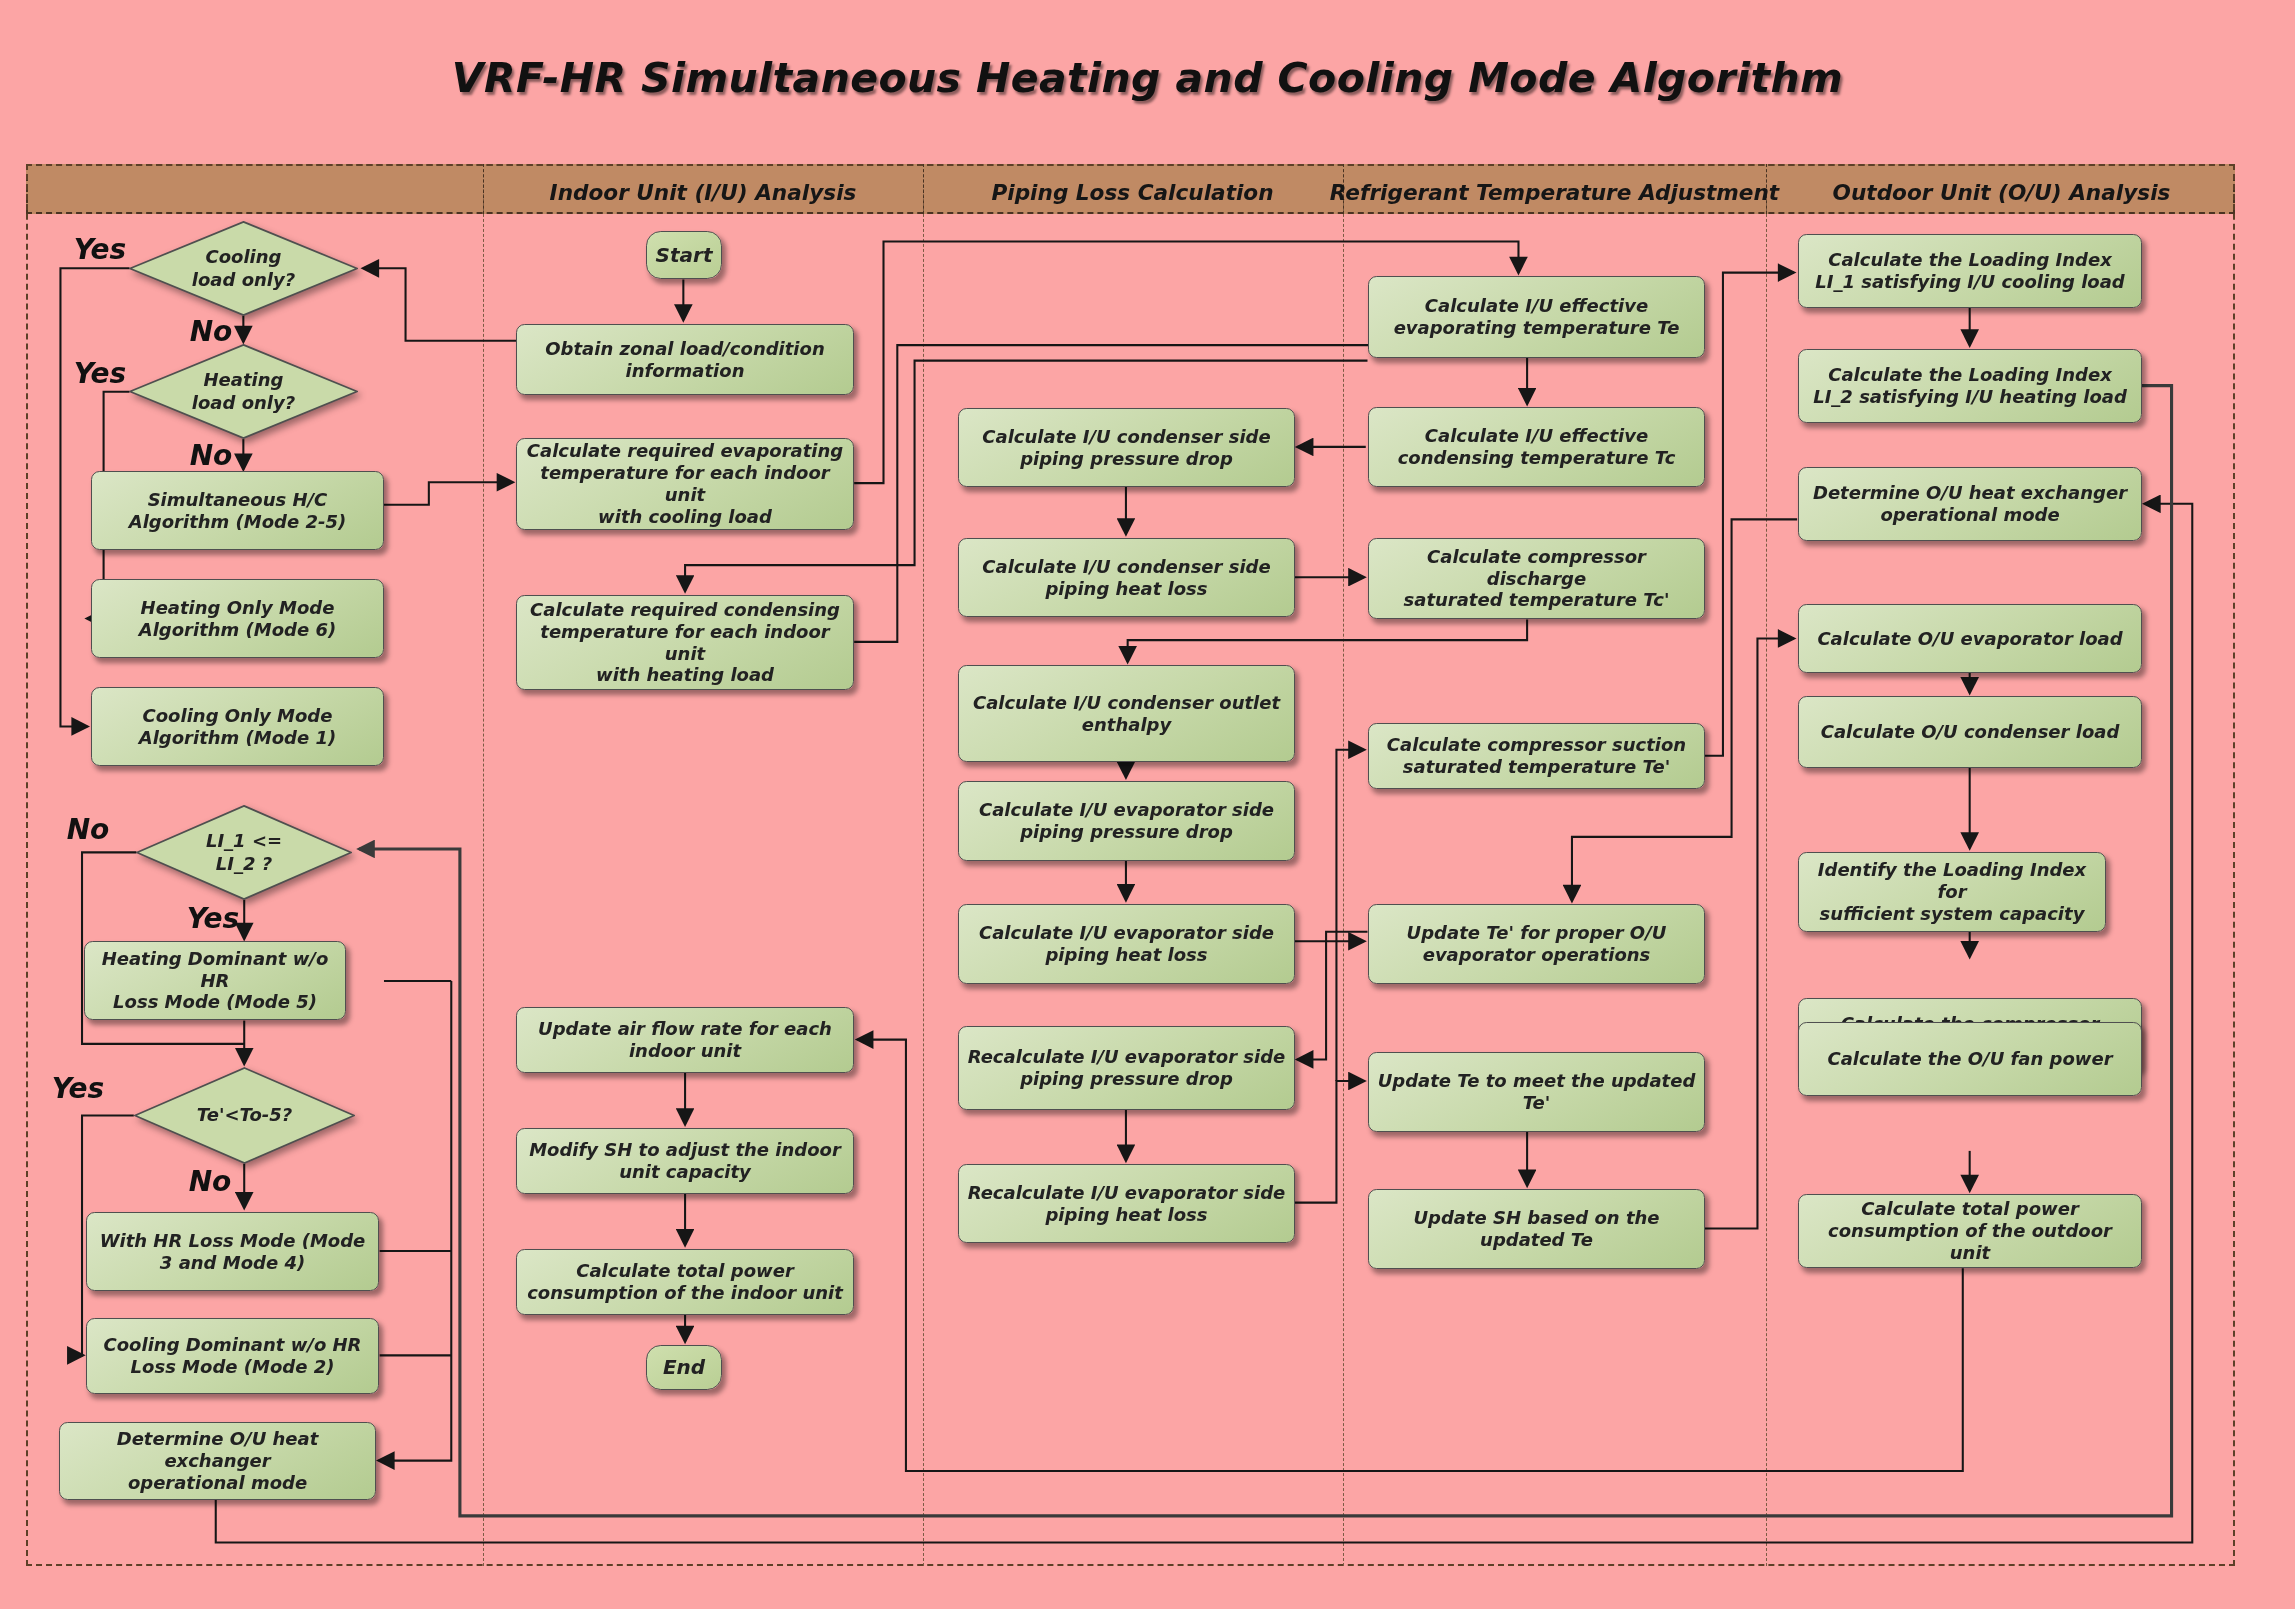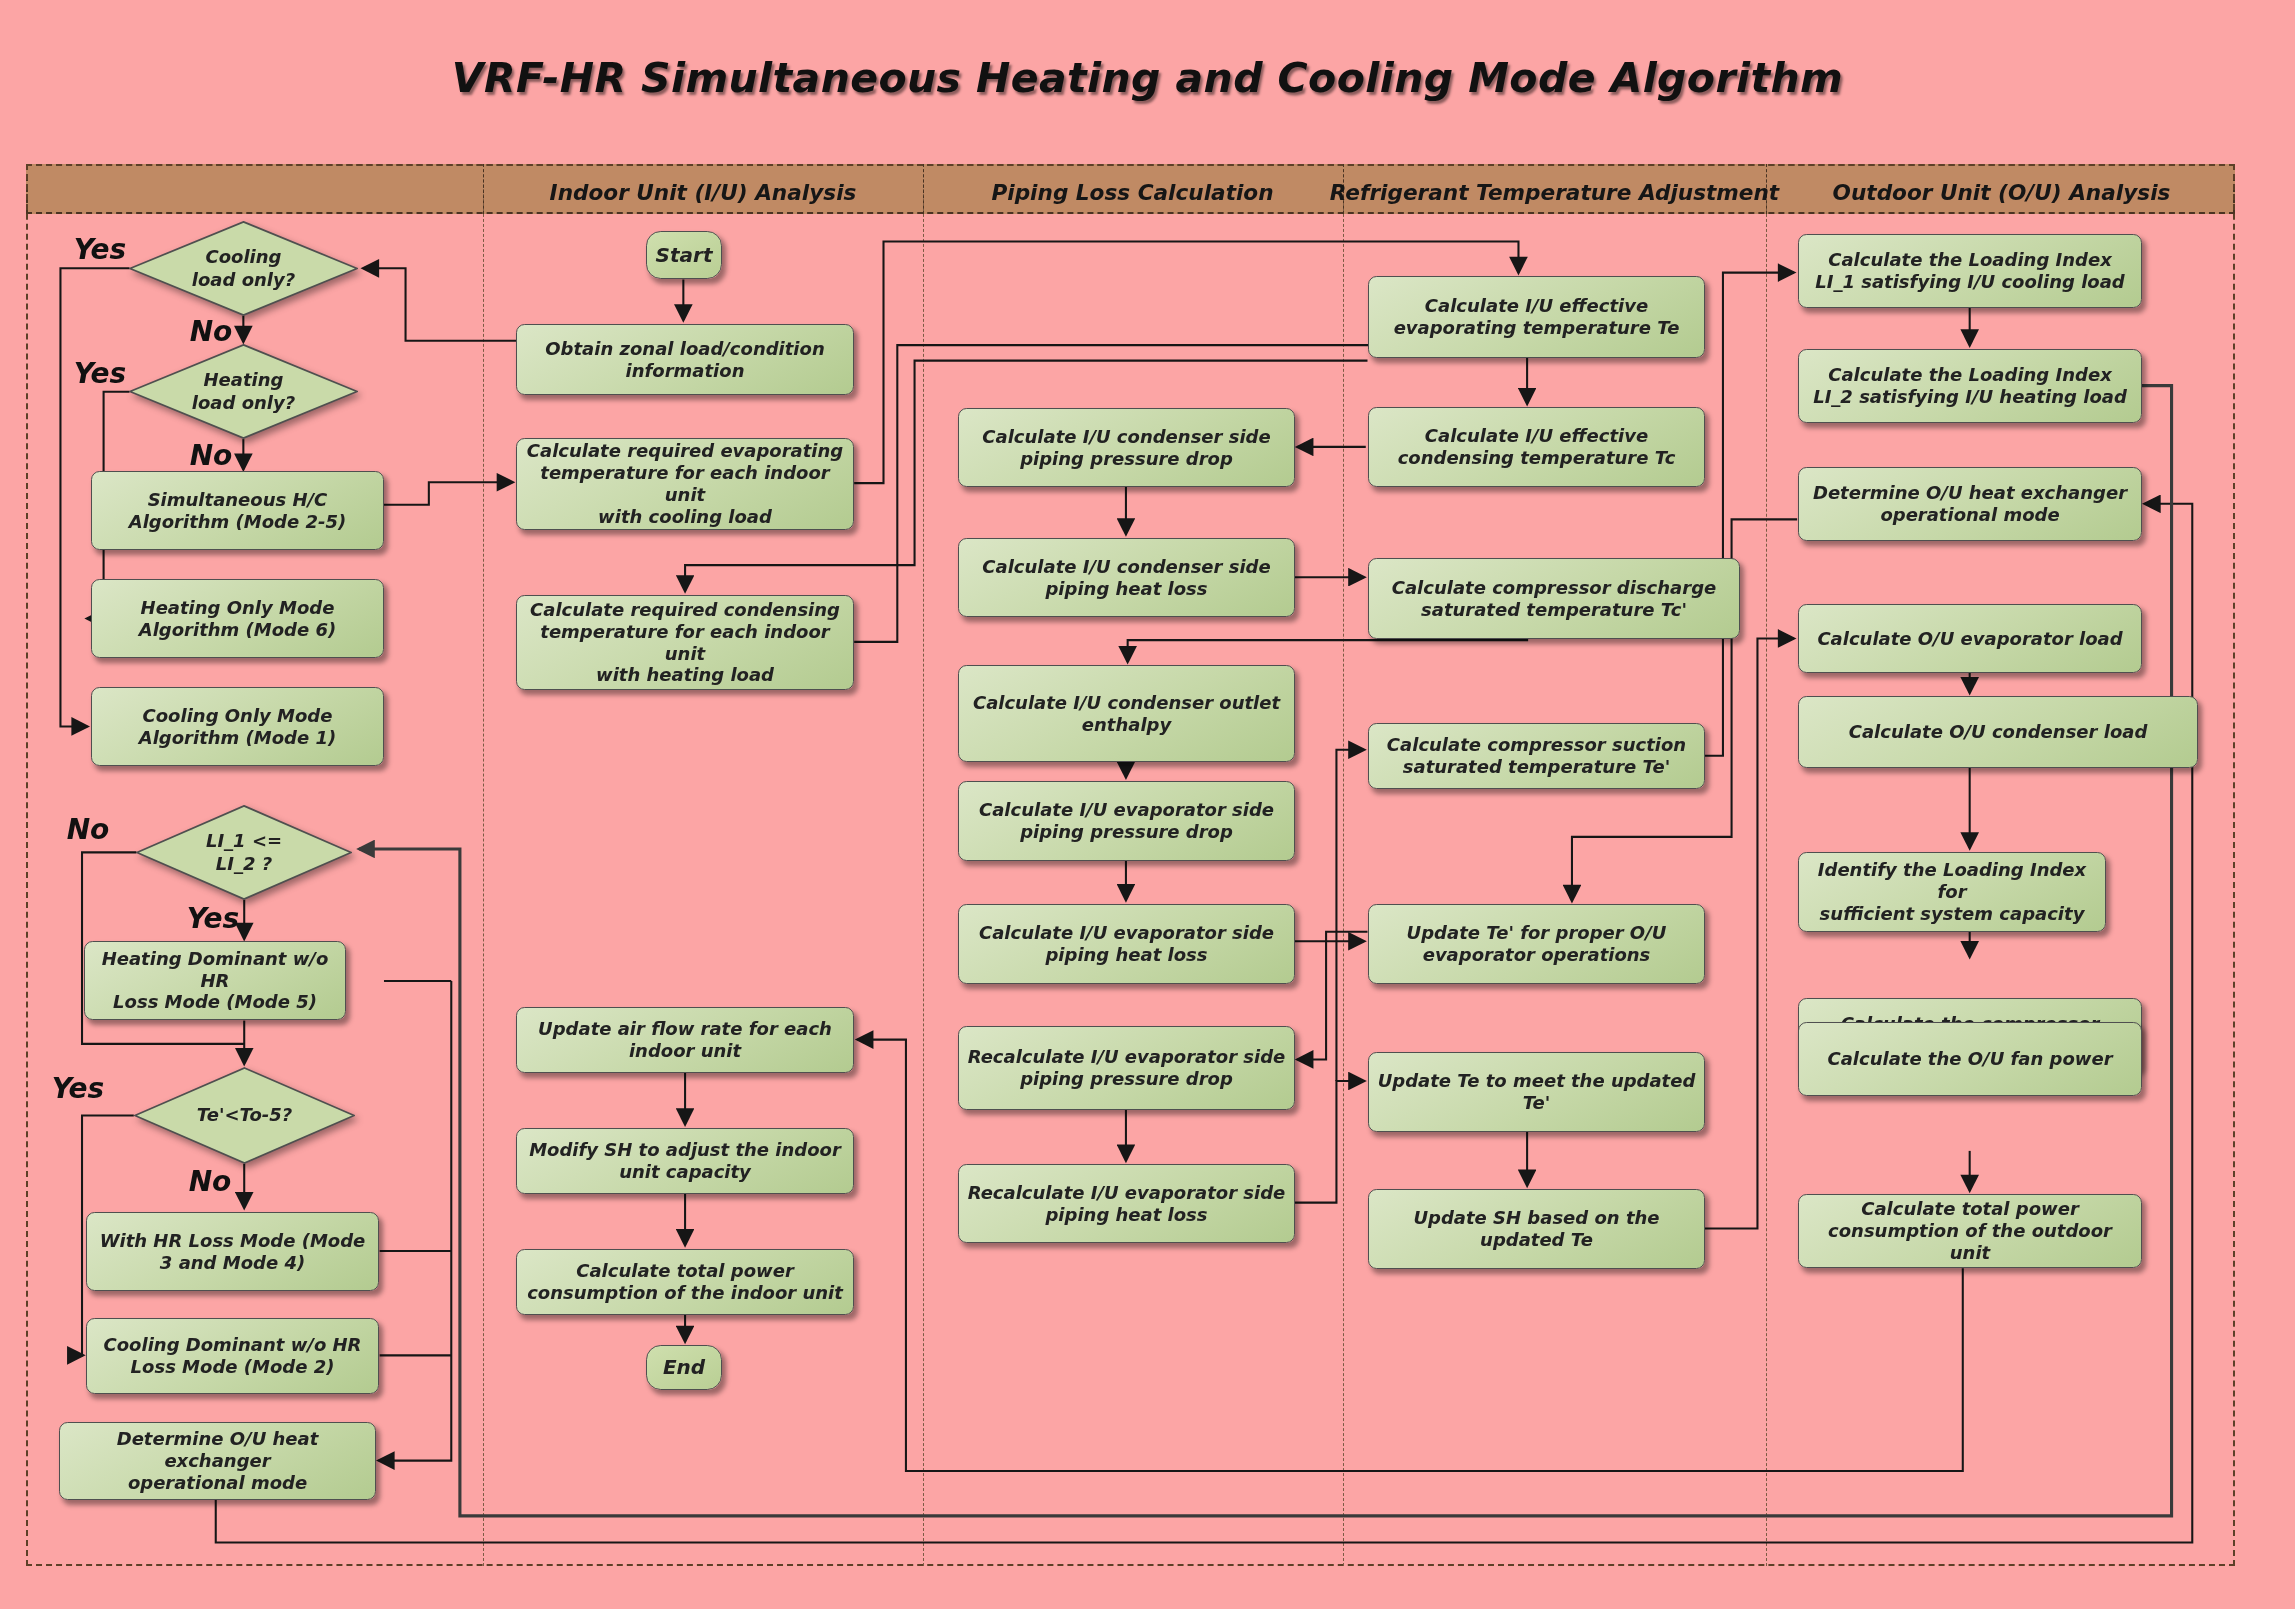--- a/index.html
+++ b/index.html
@@ -168,38 +168,38 @@
       <div class="node" style="left: 958px; top: 904px; width: 337px; height: 80px;">Calculate I/U evaporator side
 piping heat loss</div>
       <div class="node" style="left: 958px; top: 1026px; width: 337px; height: 84px;">Recalculate I/U evaporator side
 piping pressure drop</div>
       <div class="node" style="left: 958px; top: 1164px; width: 337px; height: 79px;">Recalculate I/U evaporator side
 piping heat loss</div>
       <div class="node" style="left: 1368px; top: 276px; width: 337px; height: 82px;">Calculate I/U effective
 evaporating temperature Te</div>
       <div class="node" style="left: 1368px; top: 407px; width: 337px; height: 80px;">Calculate I/U effective
 condensing temperature Tc</div>
-      <div class="node" style="left: 1368px; top: 538px; width: 372px; height: 81px; margin-top: 20px;">Calculate compressor discharge
+      <div class="node" style="left: 1368px; top: 538px; width: 337px; height: 81px;">Calculate compressor discharge
 saturated temperature Tc'</div>
       <div class="node" style="left: 1368px; top: 723px; width: 337px; height: 66px;">Calculate compressor suction
 saturated temperature Te'</div>
       <div class="node" style="left: 1368px; top: 904px; width: 337px; height: 80px;">Update Te' for proper O/U
 evaporator operations</div>
       <div class="node" style="left: 1368px; top: 1052px; width: 337px; height: 80px;">Update Te to meet the updated
 Te'</div>
       <div class="node" style="left: 1368px; top: 1189px; width: 337px; height: 80px;">Update SH based on the
 updated Te</div>
       <div class="node" style="left: 1798px; top: 234px; width: 344px; height: 74px;">Calculate the Loading Index
 LI_1 satisfying I/U cooling load</div>
       <div class="node" style="left: 1798px; top: 349px; width: 344px; height: 74px;">Calculate the Loading Index
 LI_2 satisfying I/U heating load</div>
       <div class="node" style="left: 1798px; top: 467px; width: 344px; height: 74px;">Determine O/U heat exchanger
 operational mode</div>
       <div class="node" style="left: 1798px; top: 604px; width: 344px; height: 69px;">Calculate O/U evaporator load</div>
-      <div class="node" style="left: 1798px; top: 696px; width: 400px; height: 72px;">Calculate O/U condenser load</div>
+      <div class="node" style="left: 1798px; top: 696px; width: 344px; height: 72px;">Calculate O/U condenser load</div>
       <div class="node" style="left: 1798px; top: 852px; width: 308px; height: 80px;">Identify the Loading Index for
 sufficient system capacity</div>
       <div class="node" style="left: 1798px; top: 960px; width: 344px; height: 74px; margin-top: 38px;">Calculate the compressor power</div>
       <div class="node" style="left: 1798px; top: 1022px; width: 344px; height: 74px;">Calculate the O/U fan power</div>
       <div class="node" style="left: 1798px; top: 1194px; width: 344px; height: 74px;">Calculate total power
 consumption of the outdoor unit</div>
     </div>
   <div id="label-layer">
       <div class="edge-label" style="left: 100px; top: 249px;">Yes</div>
       <div class="edge-label" style="left: 211px; top: 331px;">No</div>

